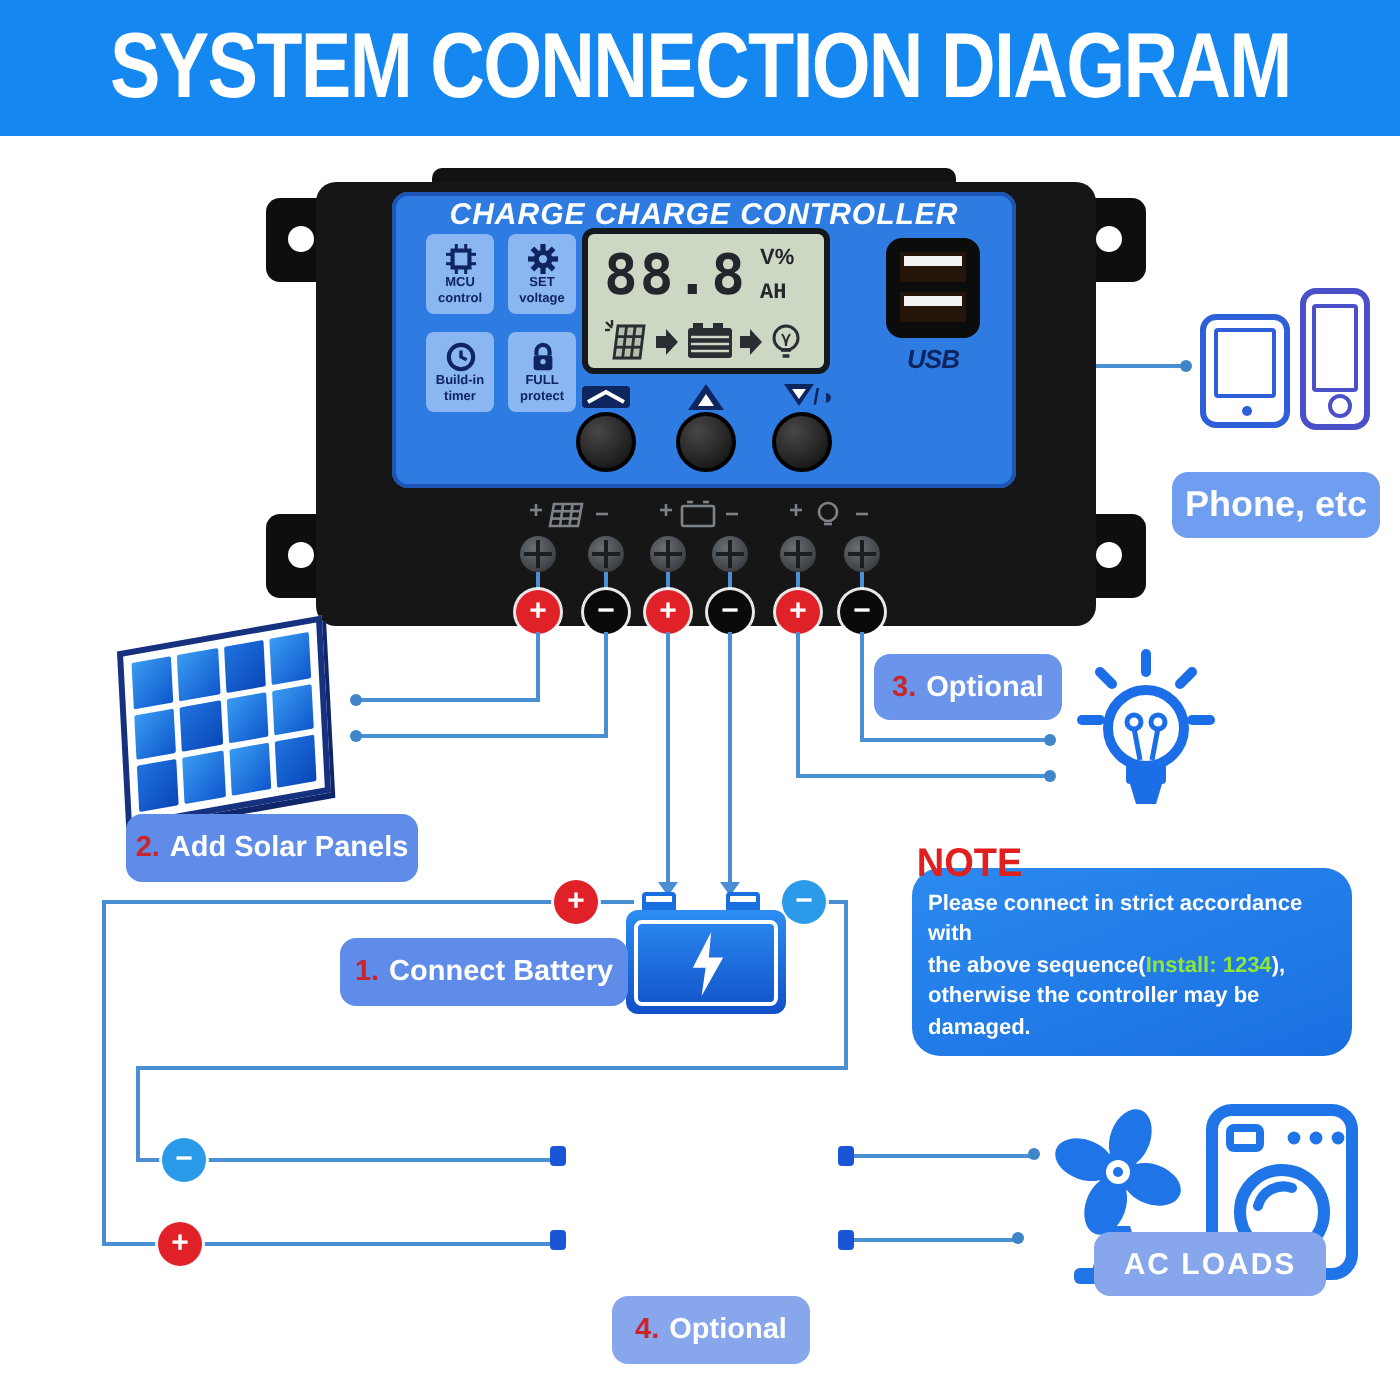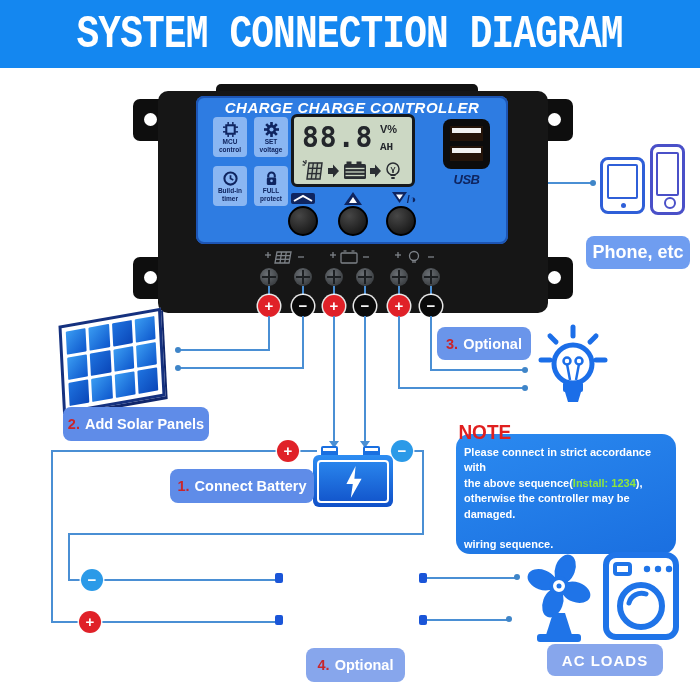--- a/index.html
+++ b/index.html
@@ -5,21 +5,21 @@
   :root{
     --wire:#4a8fd4; --red:#e02128; --navy:#0f2560; --face:#2e7ce2;
     --pill:#5f8ce8; --pill-light:#87a6ec; --note:#2080e8; --iblue:#1b6ee8;
   }
   *{margin:0;padding:0;box-sizing:border-box;}
   body{font-family:"Liberation Sans",sans-serif;background:#fff;}
   #canvas{position:relative;width:700px;height:700px;background:#fff;overflow:hidden;}
 
   
   .banner{position:absolute;left:0;top:0;width:700px;height:68px;background:#1487f0;
-          display:flex;align-items:center;justify-content:center;font-family:Liberation Mono, monospace;}
+          display:flex;align-items:center;justify-content:center;}
   .banner h1{color:#fff;font-size:44px;font-weight:900;letter-spacing:-1px;
              transform:scaleX(.86) scaleY(1.05);white-space:nowrap;}
 
   
   .lid{position:absolute;left:216px;top:84px;width:262px;height:14px;background:#121212;border-radius:5px;}
   .body{position:absolute;left:158px;top:91px;width:390px;height:222px;background:#161616;border-radius:10px;}
   .ear{position:absolute;width:36px;height:42px;background:#0e0e0e;border-radius:7px;}
   .hole{position:absolute;width:13px;height:13px;background:#fff;border-radius:50%;left:11px;top:14px;}
   .face{position:absolute;left:196px;top:96px;width:312px;height:148px;background:var(--face);
         border-radius:8px;box-shadow:inset 0 0 0 2px #1d55b4;}
@@ -84,21 +84,21 @@
   .bat-term{position:absolute;top:446px;width:17px;height:11px;background:#1a6fe0;border-radius:2px;}
   .bat-term::before{content:"";position:absolute;left:2px;top:2px;right:2px;height:3px;background:#fff;}
   .bat-body{position:absolute;left:313px;top:455px;width:80px;height:52px;border-radius:6px;
             background:linear-gradient(180deg,#2d8df2,#1050c8);}
   .bat-body::before{content:"";position:absolute;left:4px;top:5px;right:4px;bottom:4px;
                     border:2.5px solid #fff;border-radius:4px;}
   .bolt{position:absolute;left:31px;top:11px;width:20px;height:32px;background:#fff;z-index:2;
         clip-path:polygon(58% 0,12% 56%,44% 56%,34% 100%,88% 40%,52% 40%);}
 
   
-  .note-box{position:absolute;left:456px;top:434px;width:220px;height:120px;border-radius:14px;
+  .note-box{position:absolute;left:456px;top:434px;width:220px;height:94px;border-radius:14px;
             background:linear-gradient(160deg,#2b8af0,#1a6fe0);padding:11px 8px 0 8px;}
   .note-box p{color:#fff;font-size:11px;font-weight:bold;line-height:15.4px;}
   .note-green{color:#8ee63c;}
   .note-head{position:absolute;left:457px;top:421px;color:#e01f1f;font-size:20px;font-weight:900;
              letter-spacing:0;transform:scaleX(.95);z-index:3;}
 
   
   .inv{position:absolute;left:281px;top:566px;width:140px;height:68px;border-radius:4px;
        background:linear-gradient(120deg,#6cc0f5,#1a55d8);display:flex;align-items:center;justify-content:center;}
   .inv span{color:#fff;font-size:17px;font-weight:bold;letter-spacing:.5px;}
@@ -474,17 +474,17 @@
       <span>Connect Battery</span>
   </div>
   <div class="pill" style="left:437px;top:327px;width:94px;height:33px;background:#6a95ea;font-size:14.5px;">
     <span class="num">3.</span>
       <span>Optional</span>
   </div>
   <div class="pill" style="left:306px;top:648px;width:99px;height:34px;background:var(--pill-light);font-size:14.5px;">
     <span class="num">4.</span>
       <span>Optional</span>
   </div>
-  <div class="pill" style="left:547px;top:644px;width:116px;height:32px;background:var(--pill-light);font-size:15px;letter-spacing:1px;">
+  <div class="pill" style="left:547px;top:616px;width:116px;height:32px;background:var(--pill-light);font-size:15px;letter-spacing:1px;">
     <span>AC LOADS</span>
   </div>
 
 </div>
 
 </body></html>

